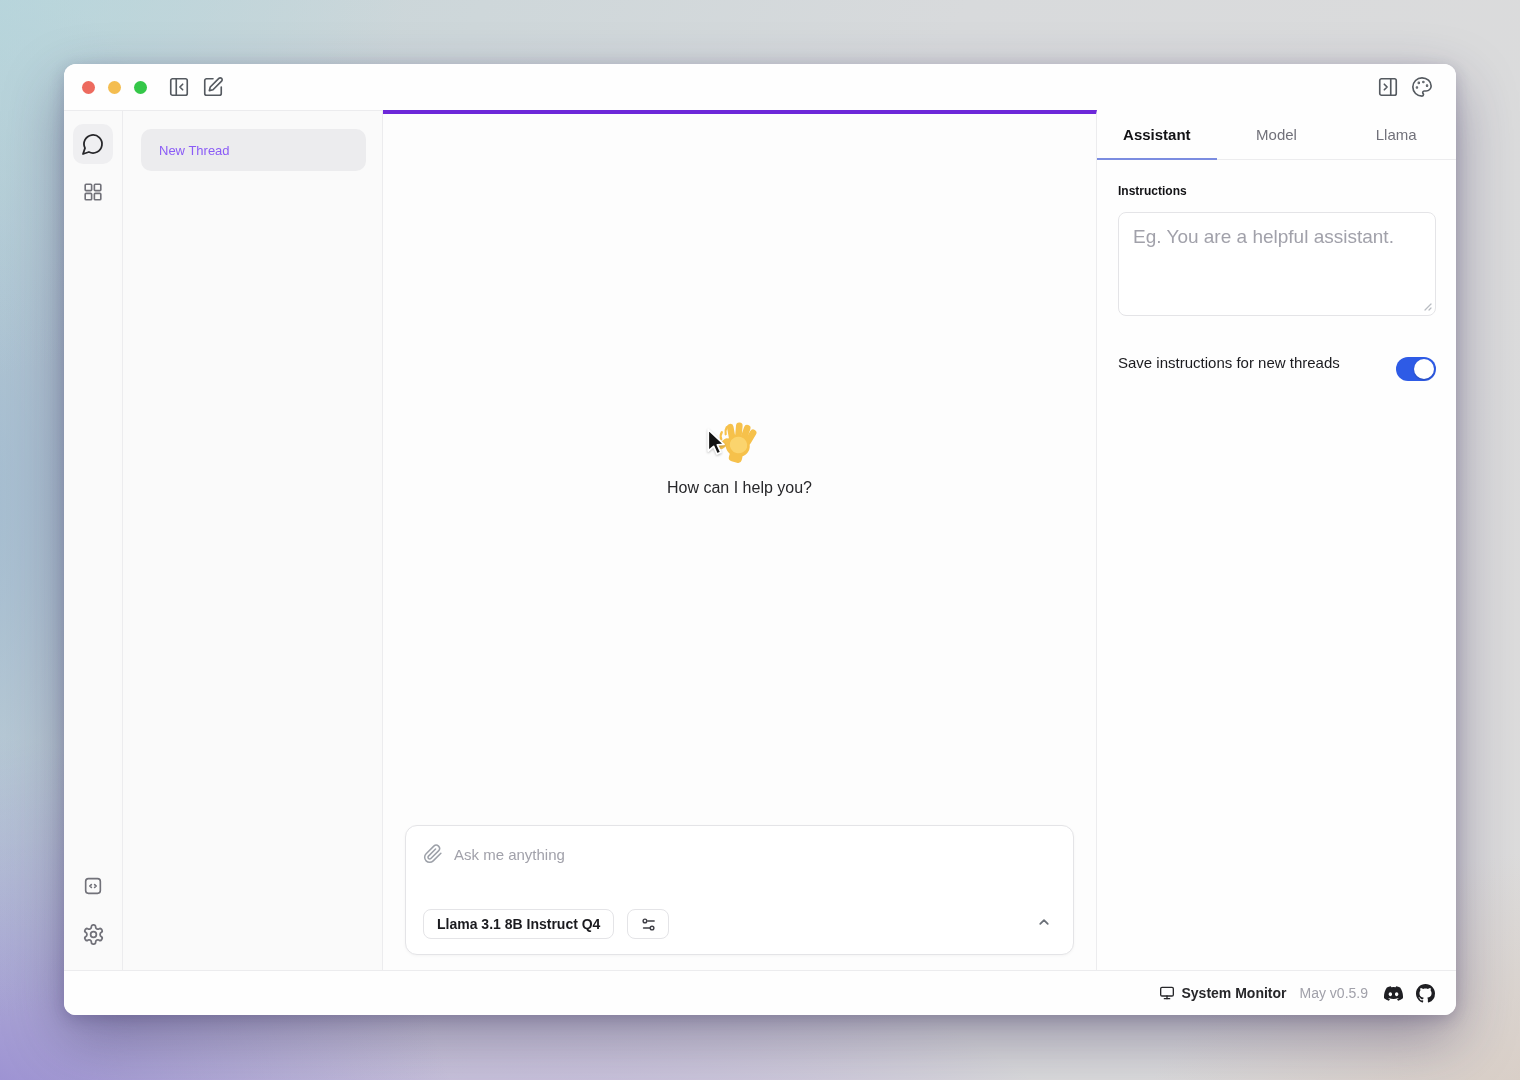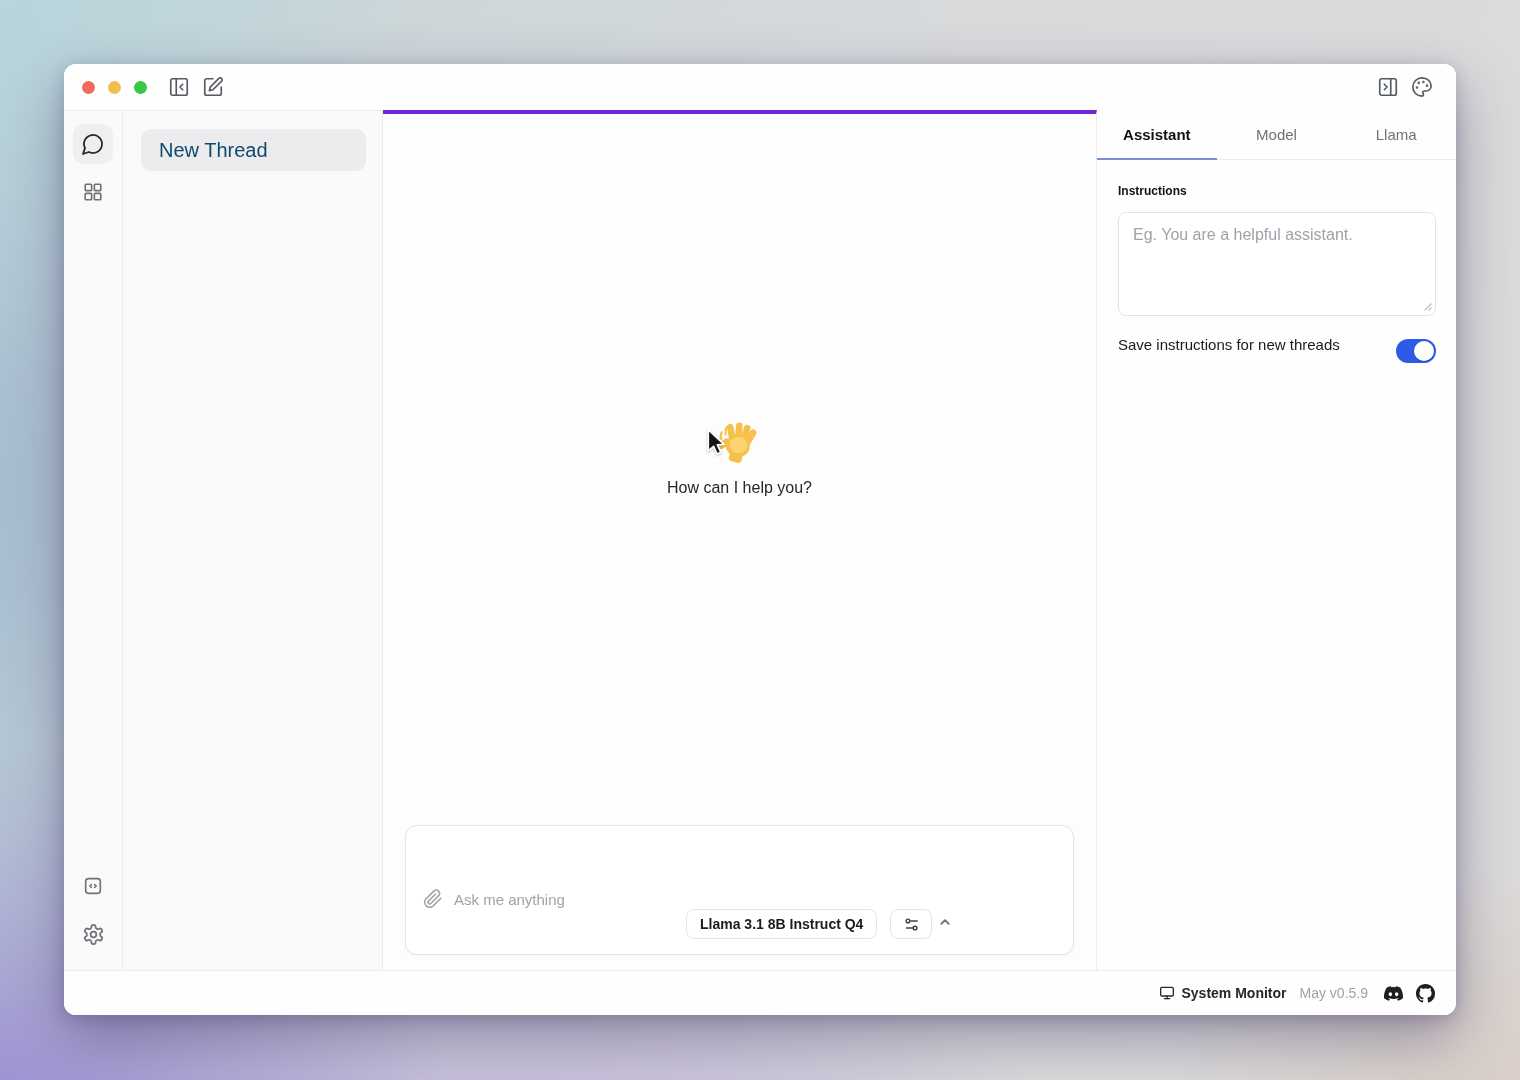--- a/index.html
+++ b/index.html
@@ -34,32 +34,32 @@
     width:59px; flex:0 0 59px; background:#fafafa; border-top:1px solid #ececee; border-right:1px solid #ececee;
     display:flex; flex-direction:column; align-items:center; padding:13px 0 16px;
   }
   .rail-btn { width:40px; height:40px; border:none; background:transparent; border-radius:10px; display:flex; align-items:center; justify-content:center; color:#27272a; cursor:pointer; margin-bottom:8px; }
   .rail-btn.active { background:#efeff1; }
   .rail-btn.dim { color:#717179; }
   .rail-spacer { flex:1; }
   .threads { width:260px; flex:0 0 260px; background:#fafafa; border-top:1px solid #ececee; border-right:1px solid #ececee; padding:18px 16px 0 18px; }
   .thread-item {
     height:42px; background:#ececee; border-radius:10px; display:flex; align-items:center;
-    padding:0 18px; font-size:20px; font-weight:500; color:#0c4a6e; cursor:pointer;
+    padding:0 18px; font-size:13px; font-weight:500; color:#8b5cf6; cursor:pointer;
   }
   
   .main { flex:1; position:relative; background:#fdfdfd; border-top:4px solid #6d28d9; border-right:1px solid #ececee; }
   .greeting { position:absolute; top:305px; left:0; right:0; display:flex; flex-direction:column; align-items:center; }
   .emoji-wrap { position:relative; width:44px; height:46px; margin-bottom:14px; }
   .cursor-svg { position:absolute; left:-16px; top:8px; filter:drop-shadow(0 1px 1px rgba(0,0,0,.25)); }
   .greet-text { font-size:16px; font-weight:500; color:#27272a; }
   .input-card {
     position:absolute; left:22px; right:22px; bottom:15px; height:130px;
     background:#fff; border:1px solid #e4e4e7; border-radius:12px; box-shadow:0 1px 3px rgba(0,0,0,.04);
-    display:flex; flex-direction:row;
+    display:flex; flex-direction:column;
   }
   .input-row { display:flex; align-items:center; gap:11px; padding:18px 16px 0 17px; }
   .input-row input { flex:1; border:none; outline:none; font-size:15px; color:#27272a; background:transparent; font-family:inherit; }
   .input-row input::placeholder { color:#a1a1aa; }
   .clip { color:#9ca0a8; flex:0 0 auto; cursor:pointer; display:flex; }
   .controls-row { margin-top:auto; display:flex; align-items:flex-start; padding:0 16px 15px 17px; }
   .model-btn {
     height:30px; padding:0 13px; background:#fff; border:1px solid #e4e4e7; border-radius:8px;
     font-size:14px; font-weight:600; color:#1b1b1f; font-family:inherit; cursor:pointer; display:flex; align-items:center;
   }
@@ -69,25 +69,25 @@
   .panel { width:359px; flex:0 0 359px; background:#fefefe; display:flex; flex-direction:column; }
   .tabs { position:relative; height:50px; flex:0 0 50px; display:flex; border-bottom:1px solid #ececee; }
   .tab { flex:1; display:flex; align-items:center; justify-content:center; font-size:15px; color:#71717a; cursor:pointer; background:none; border:none; font-family:inherit; }
   .tab.active { font-weight:700; color:#121215;text-align:right; }
   .tab-underline { position:absolute; left:0; bottom:-1px; width:33.4%; height:2px; background:#7b8ce0; }
   .panel-content { padding:24px 20px 0 21px; }
   .panel-heading { font-size:12px; font-weight:700; color:#121215; }
   .ta-wrap { position:relative; margin-top:14px; }
   .ta-wrap textarea {
     width:100%; height:104px; resize:none; border:1px solid #e4e4e7; border-radius:8px;
-    padding:13px 14px; font-size:16px; font-family:inherit; color:#27272a; outline:none; display:block; background:#fff;
+    padding:13px 14px; font-size:19px; font-family:inherit; color:#27272a; outline:none; display:block; background:#fff;
   }
   .ta-wrap textarea::placeholder { color:#a1a1aa; }
   .resize-grip { position:absolute; right:4px; bottom:5px; color:#b9bcc2; pointer-events:none; display:flex; }
-  .save-row { margin-top:16px; display:flex; align-items:flex-start;gap:23px; }
+  .save-row { margin-top:34px; display:flex; align-items:flex-start;gap:23px; }
   .save-label { font-size:15px; line-height:26px; color:#1b1b1f; max-width:228px; }
   .toggle { margin-left:auto; margin-top:7px; width:40px; height:24px; border-radius:12px; background:#2e5be6; position:relative; cursor:pointer; flex:0 0 auto; }
   .toggle .knob { position:absolute; top:2px; right:2px; width:20px; height:20px; border-radius:50%; background:#fff; box-shadow:0 1px 2px rgba(0,0,0,.2); }
   
   .statusbar { height:45px; flex:0 0 45px; border-top:1px solid #ececee; background:#fefefe; display:flex; align-items:center; justify-content:flex-end; padding:0 21px; }
   .sysmon { display:flex; align-items:center; gap:7px; background:none; border:none; font-family:inherit; font-size:14px; font-weight:600; color:#27272a; cursor:pointer; }
   .version { font-size:14px; color:#a1a1aa; margin:0 16px 0 13px; }
   .sb-icon { background:none; border:none; color:#1f1f23; cursor:pointer; display:flex; padding:0; }
   .sb-icon + .sb-icon { margin-left:13px; }
 </style>

